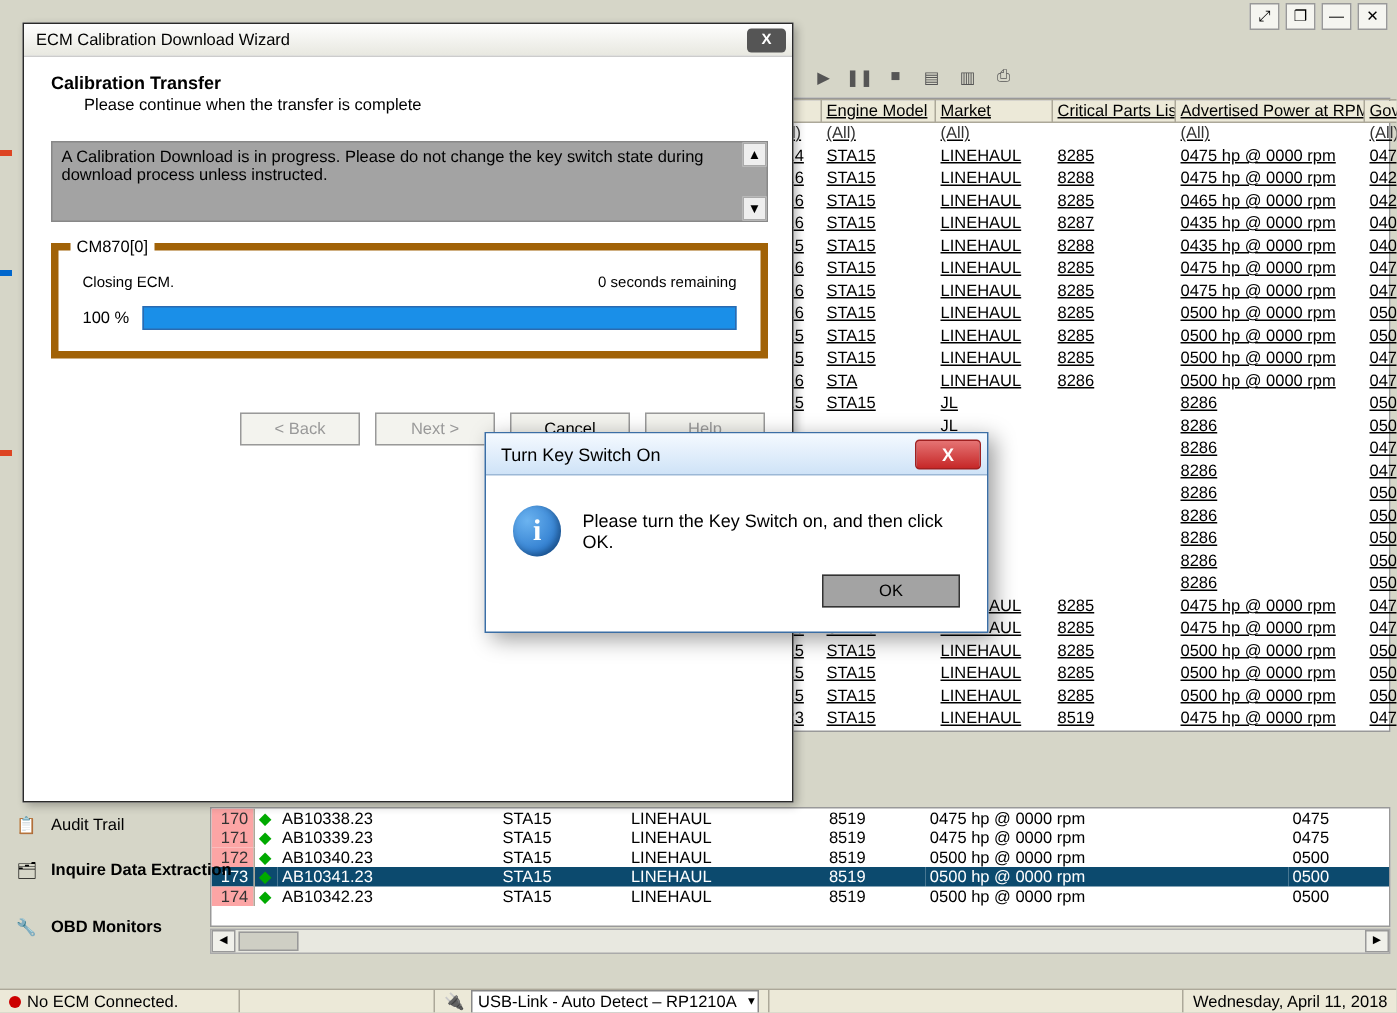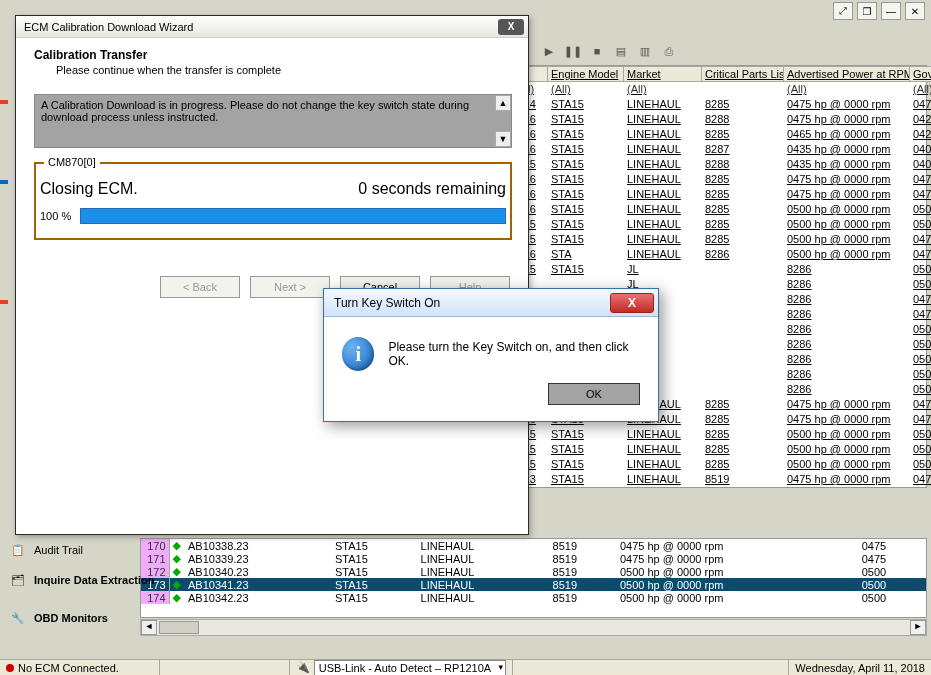--- a/index.html
+++ b/index.html
@@ -62,21 +62,21 @@
 .filter-row td { color: #333; }
 .small-list {
   position: absolute;
   top: 538px; left: 140px; right: 4px; height: 80px;
   background: #fff; border: 1px solid #999; font-size: 11px;
   overflow: hidden;
 }
 .small-list table { width:100%; border-collapse: collapse; }
 .small-list td { padding: 0 3px; white-space: nowrap; }
 .small-list .sel td { background:#0c4a6e; color:#fff;margin-top:43px; }
-.small-list .idx { width:28px; text-align:right; color:#333; background:#f0abfc; border-right:1px solid #aca899;}
+.small-list .idx { width:28px; text-align:right; color:#333; background:#fca5a5; border-right:1px solid #aca899;}
 .small-list .ico { width:16px; }
 .hscroll {
   position: absolute;
   left: 140px; right: 4px; height: 17px;
   background: #e8e8e0; border: 1px solid #aaa;
   display: flex; justify-content: space-between; align-items:center;
 }
 .hscroll .arr { width:16px; height:15px; background:#f0f0ea; border:1px solid #999; text-align:center; font-size:9px; }
 .hscroll .thumb { position:absolute; left:18px; width:40px; height:13px; background:#cfcfc4; border:1px solid #999; top:1px;}
 
@@ -103,23 +103,23 @@
 .wizard .sub { font-size:11px; margin-left:22px; margin-bottom:18px; }
 .msgbox {
   border:1px solid #888; background:#a3a3a3; padding:4px 6px; height:54px;
   font-size:11px; position:relative; margin-bottom:14px;
 }
 .msgbox .scroll-up, .msgbox .scroll-dn {
   position:absolute; right:0; width:16px; height:16px; background:#eee; border:1px solid #aaa;
   text-align:center; font-size:9px; line-height:14px;
 }
 .msgbox .scroll-up{top:0}.msgbox .scroll-dn{bottom:0}
-.group { border:2px solid #a16207; padding:10px 4px 14px; position:relative; margin-bottom:18px;}
+.group { border:5px solid #a16207; padding:10px 16px 14px; position:relative; margin-bottom:18px;}
 .group .legend { position:absolute; top:-8px; left:8px; background:#fff; padding:0 4px; font-size:11px;}
-.prog-row { display:flex; justify-content:space-between; margin:6px 0 10px; font-size:16px;}
+.prog-row { display:flex; justify-content:space-between; margin:6px 0 10px; font-size:10px;}
 .progress { display:flex; align-items:center; gap:6px;}
 .progress .pct{font-size:11px; width:34px;}
 .progress .bar{flex:1; height:16px; border:1px solid #2a6ab0; background:#1a8fe8;}
 .summary-box{ border:1px solid #999; height:150px; background:#fff; margin-top:6px;}
 .wizard .buttons{ display:flex; gap:10px; justify-content:flex-end; padding:0 18px 0 0; margin-top:8px;}
 .wbtn{ width:80px; height:22px; border:1px solid #999; background:#f3f3ee; font-size:11px;}
 .wbtn.disabled{ color:#999; }
 
 .dialog {
   position:absolute; top:288px; left:323px; width:336px;

